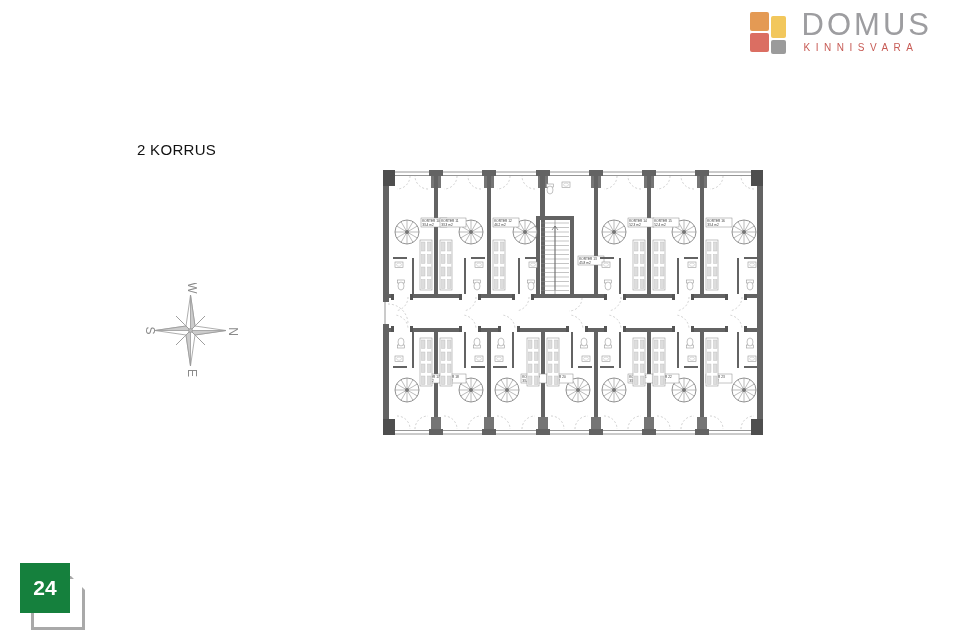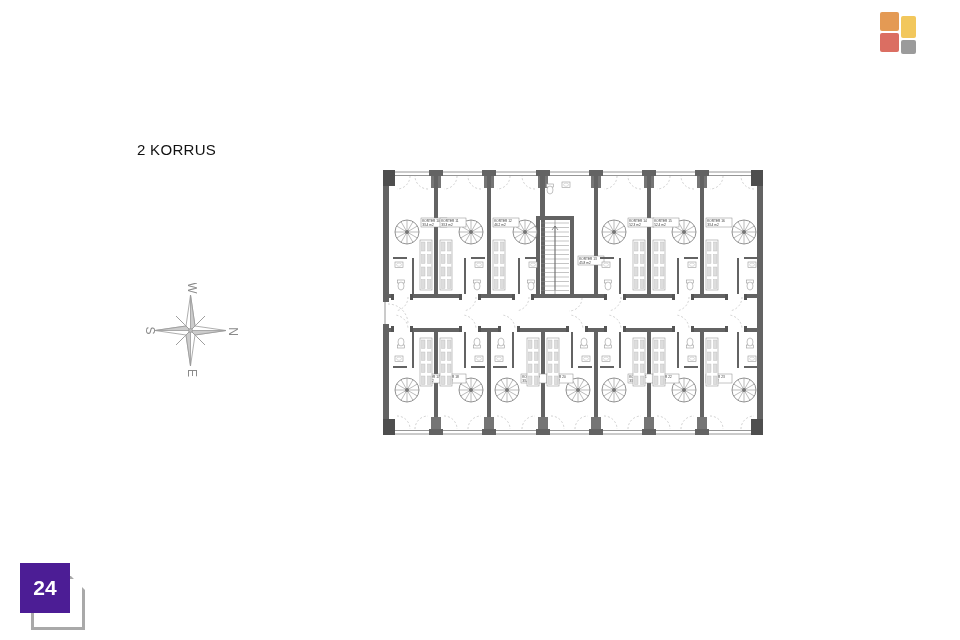--- a/index.html
+++ b/index.html
@@ -23,37 +23,41 @@
   
   .compass{position:absolute;left:143px;top:283px;width:95px;height:95px;}
   
   .page-badge{position:absolute;left:20px;top:563px;width:70px;height:70px;}
   .badge-back{
     position:absolute;left:11px;top:13px;width:48px;height:48px;background:#fff;
     border:3px solid #a9a9a9;
     clip-path:polygon(0 0,74% 0,100% 26%,100% 100%,0 100%);
   }
   .badge-front{
-    position:absolute;left:0;top:0;width:50px;height:50px;background:#4c1d95;
+    position:absolute;left:0;top:0;width:50px;height:50px;background:#15803d;
     display:flex;align-items:center;justify-content:center;
     color:#fff;font-size:21px;font-weight:bold;
   }
   
   .plan-wrap{position:absolute;left:378px;top:160px;width:400px;height:290px;}
   svg text{font-family:"Liberation Sans",sans-serif;}
 </style>
 </head>
 <body>
 
 <div class="logo">
   <div class="logo-mark">
     <div class="sq sq-o" style="background: rgb(228, 154, 84);"></div>
     <div class="sq sq-y" style="background: rgb(242, 199, 92);"></div>
     <div class="sq sq-r" style="background: rgb(219, 110, 98);"></div>
     <div class="sq sq-g" style="background: rgb(155, 155, 155);"></div>
+  </div>
+  <div class="logo-text">
+    <div class="logo-domus" style="color: rgb(157, 157, 160);">DOMUS</div>
+    <div class="logo-kinnisvara" style="color: rgb(199, 91, 85);">KINNISVARA</div>
   </div>
 </div>
 
 <div class="floor-title">2 KORRUS</div>
 
 <div class="compass">
   <svg width="95" height="95" viewBox="0 0 95 95">
     <g stroke="#999" stroke-width="0.8" fill="none">
 
       <path d="M47.5 12 L52 43 L83 47.5 L52 52 L47.5 83 L43 52 L12 47.5 L43 43 Z" fill="#ffffff"></path>

